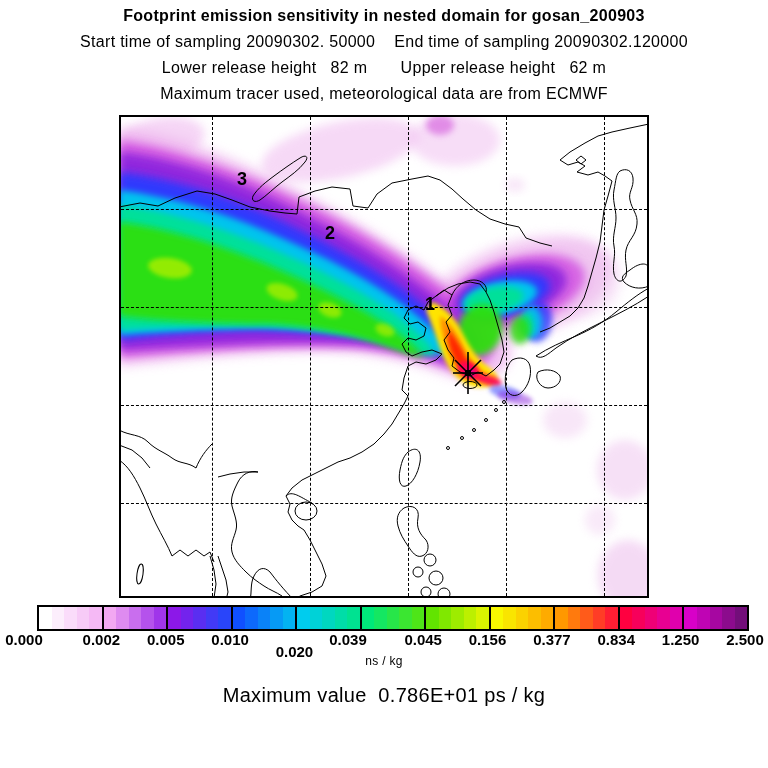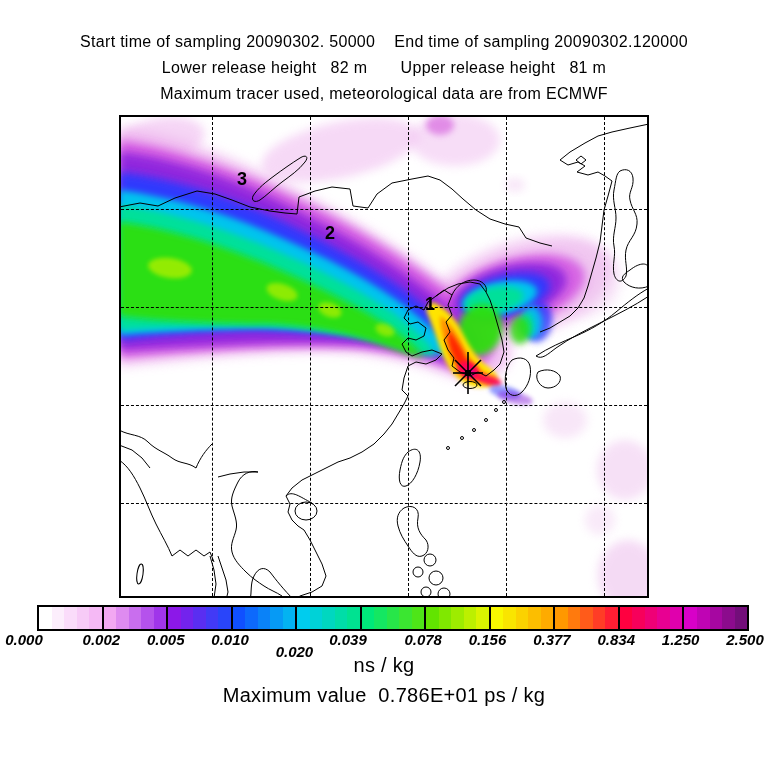--- a/index.html
+++ b/index.html
@@ -13,33 +13,34 @@
        border:2px solid #000;box-sizing:border-box;background:#fff;}
   #plume-svg{position:absolute;left:0;top:0;z-index:1;}
   .gl{position:absolute;z-index:2;}
   .gl.v{top:0;bottom:0;width:0;border-left:1px dashed #000;}
   .gl.h{left:0;right:0;height:0;border-top:1px dashed #000;}
   #cbar-wrap{position:absolute;left:37px;top:605px;width:708px;height:22px;
              border:2px solid #000;box-sizing:content-box;display:flex;z-index:3;}
   .cseg{display:flex;flex:1 1 0;}
   .cseg + .cseg{border-left:2px solid #000;}
   .ccell{flex:1 1 0;}
-  #cbar-ticks{position:absolute;left:0;top:631px;width:688px;height:20px;z-index:3;font-style:italic;}
+  #cbar-ticks{position:absolute;left:0;top:631px;width:688px;height:20px;z-index:3;}
   #cbar-ticks span{position:absolute;transform:translateX(-50%);
                    font-size:15px;font-weight:bold;white-space:nowrap;}
-  #unit-label{top:654px;font-size:20px;}
+  #unit-label{top:654px;font-size:12px;}
   #max-label{top:684px;font-size:20px;}
 </style>
 </head>
 <body>
 
 <div id="page">
 
+  <div id="title" class="hline">Footprint emission sensitivity in nested domain for gosan_200903</div>
   <div id="line2" class="hline">Start time of sampling 20090302. 50000    End time of sampling 20090302.120000</div>
-  <div id="line3" class="hline">Lower release height   82 m       Upper release height   81 m</div>
+  <div id="line3" class="hline">Lower release height   82 m       Upper release height   62 m</div>
   <div id="line4" class="hline">Maximum tracer used, meteorological data are from ECMWF</div>
 
   <div id="map">
     <svg id="plume-svg" width="526" height="479" viewBox="121 117 526 479" xmlns="http://www.w3.org/2000/svg">
       <defs>
         <filter id="b6" x="-30%" y="-30%" width="160%" height="160%">
             <feGaussianBlur stdDeviation="6"></feGaussianBlur>
           </filter>
         <filter id="b5" x="-30%" y="-30%" width="160%" height="160%">
             <feGaussianBlur stdDeviation="5"></feGaussianBlur>
@@ -270,21 +271,21 @@
         <div class="ccell" style="background: rgb(115, 14, 122);"></div>
       </div>
     </div>
   <div id="cbar-ticks">
       <span style="left: 24px;">0.000</span>
       <span style="left: 101.364px;">0.002</span>
       <span style="left: 165.727px;">0.005</span>
       <span style="left: 230.091px;">0.010</span>
       <span style="left: 294.455px; margin-top: 12px;">0.020</span>
       <span style="left: 348px;">0.039</span>
-      <span style="left: 423.182px;">0.078</span>
+      <span style="left: 423.182px;">0.045</span>
       <span style="left: 487.545px;">0.156</span>
       <span style="left: 551.909px;">0.377</span>
       <span style="left: 616.273px;">0.834</span>
       <span style="left: 680.636px;">1.250</span>
       <span style="left: 745px;">2.500</span>
     </div>
   <div id="unit-label" class="hline">ns / kg</div>
   <div id="max-label" class="hline">Maximum value  0.786E+01 ps / kg</div>
 
 </div>

